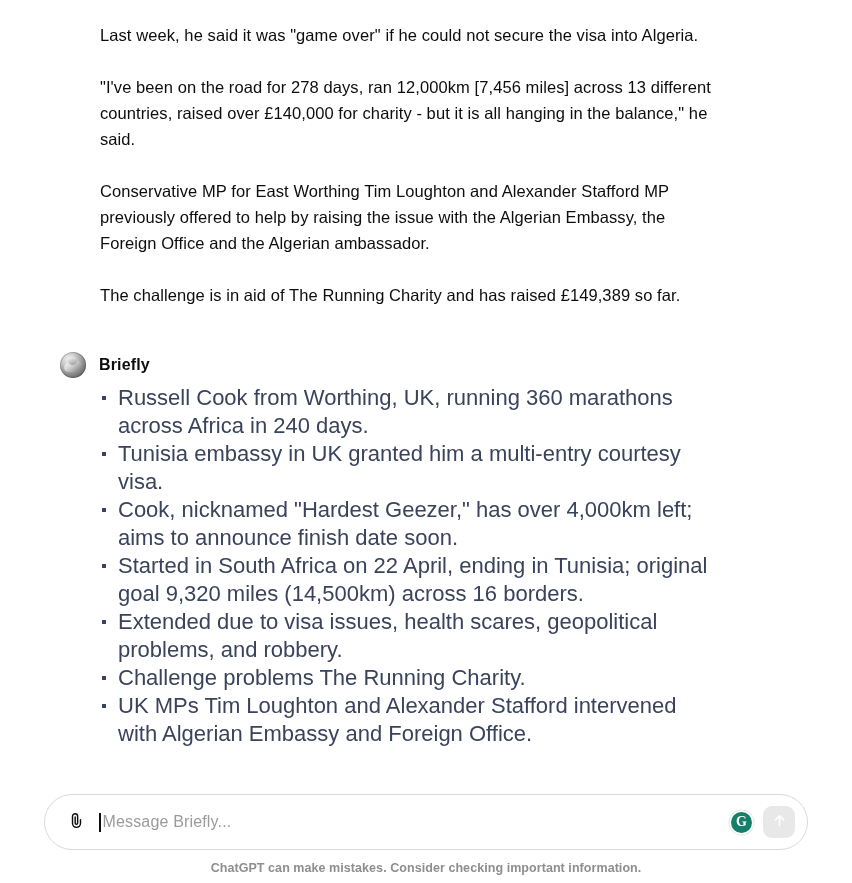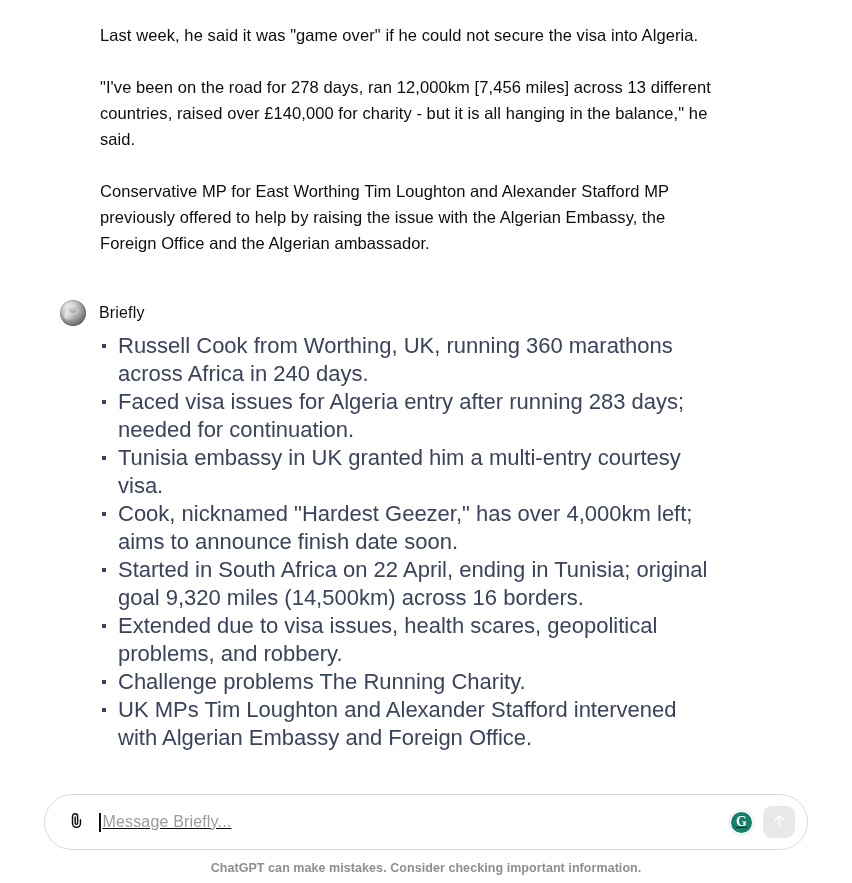--- a/index.html
+++ b/index.html
@@ -82,21 +82,21 @@
     position: absolute;
     left: 8px; top: 5px;
     width: 9px; height: 8px;
     border-radius: 50%;
     background: linear-gradient(160deg, #fafafa, #8e8e8e);
     opacity: 0.9;
   }
 
   .assistant-name {
     font-size: 16px;
-    font-weight: normal;
+    font-weight: bold;
     color: #0d0d0d;
     letter-spacing: 0.01em;
   }
 
   .bullet-list {
     list-style: none;
     margin: 0;
     padding: 0 0 0 40px;
   }
 
@@ -127,21 +127,20 @@
 
   .composer {
     height: 56px;
     border: 1px solid #d9d9d9;
     border-radius: 28px;
     background: #ffffff;
     display: flex;
     align-items: center;
     padding: 0 12px 0 16px;
     box-sizing: border-box;
-    text-decoration: underline;
   }
 
   .attach-btn {
     width: 30px;
     height: 30px;
     display: flex;
     align-items: center;
     justify-content: center;
     flex: 0 0 30px;
     cursor: pointer;
@@ -215,32 +214,32 @@
 <body>
 
 <div class="page">
 
   <div class="conversation">
 
     <div class="article">
       <p>Last week, he said it was "game over" if he could not secure the visa into Algeria.</p>
       <p>"I've been on the road for 278 days, ran 12,000km [7,456 miles] across 13 different countries, raised over £140,000 for charity - but it is all hanging in the balance," he said.</p>
       <p>Conservative MP for East Worthing Tim Loughton and Alexander Stafford MP previously offered to help by raising the issue with the Algerian Embassy, the Foreign Office and the Algerian ambassador.</p>
+      <p>The challenge is in aid of The Running Charity and has raised £149,389 so far.</p>
     </div>
 
     <div class="assistant-block">
 
       <div class="assistant-header">
         <div class="avatar"></div>
         <div class="assistant-name">Briefly</div>
       </div>
 
       <ul class="bullet-list">
         <li>Russell Cook from Worthing, UK, running 360 marathons across Africa in 240 days.</li>
-        <li>Faced visa issues for Algeria entry after running 283 days; needed for continuation.</li>
         <li>Tunisia embassy in UK granted him a multi-entry courtesy visa.</li>
         <li>Cook, nicknamed "Hardest Geezer," has over 4,000km left; aims to announce finish date soon.</li>
         <li>Started in South Africa on 22 April, ending in Tunisia; original goal 9,320 miles (14,500km) across 16 borders.</li>
         <li>Extended due to visa issues, health scares, geopolitical problems, and robbery.</li>
         <li>Challenge problems The Running Charity.</li>
         <li>UK MPs Tim Loughton and Alexander Stafford intervened with Algerian Embassy and Foreign Office.</li>
       </ul>
 
     </div>
   </div>

